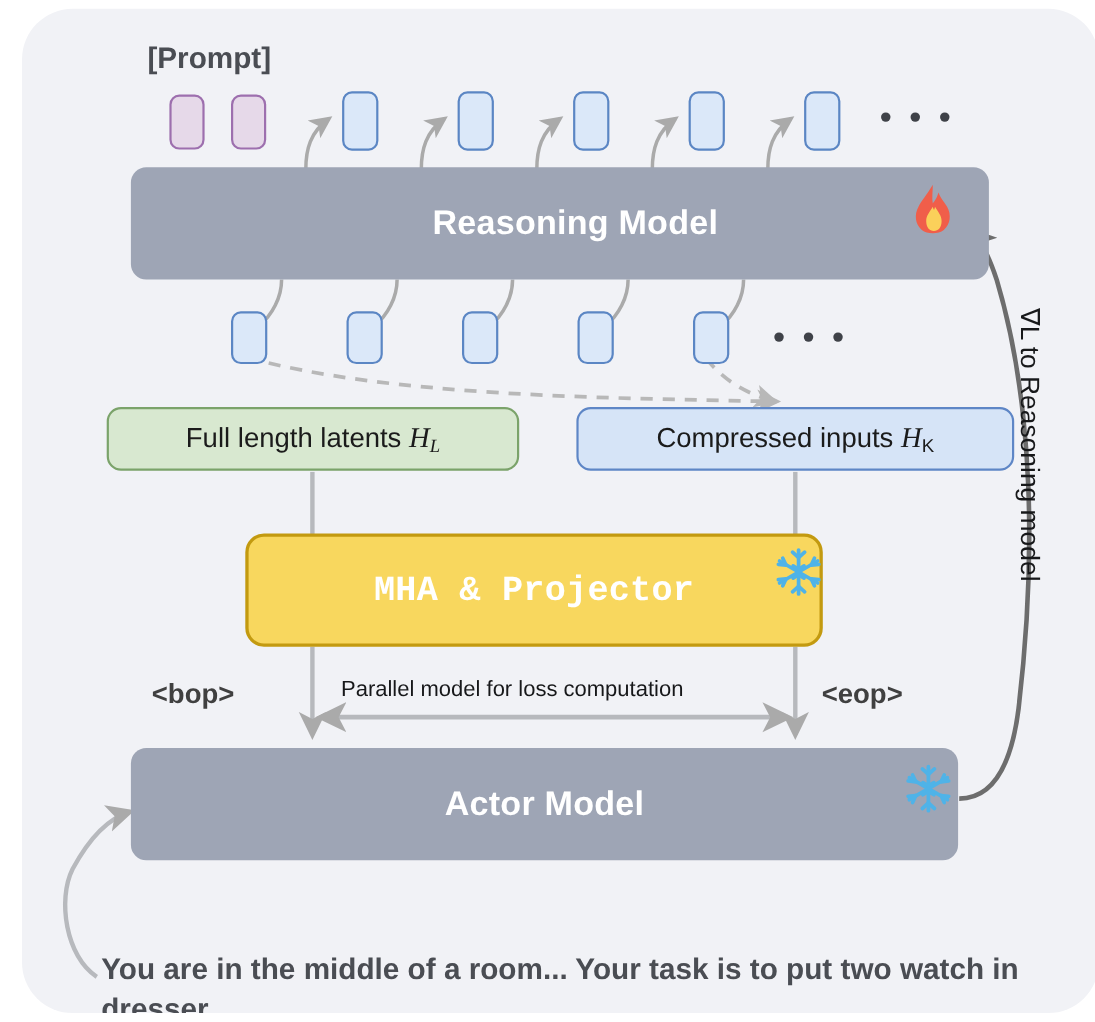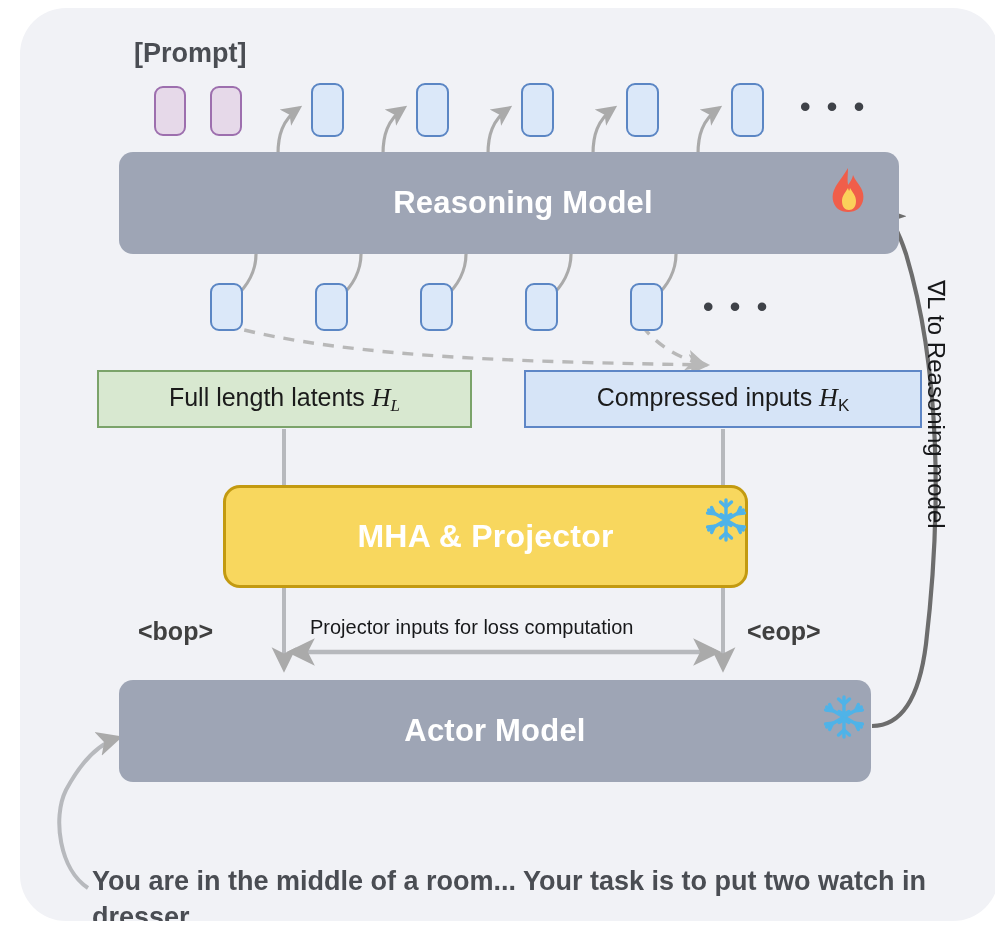--- a/index.html
+++ b/index.html
@@ -14,21 +14,21 @@
   .model-box{position:absolute;background:#9ea5b5;border-radius:14px;
              display:flex;align-items:center;justify-content:center;}
   .model-label{color:#ffffff;font-weight:bold;font-size:31px;letter-spacing:.2px;}
 
   
   .chip{position:absolute;border-radius:9px;box-sizing:border-box;}
   .chip.blue{background:#dbe8f9;border:2.6px solid #5b86c4;}
   .chip.purple{background:#e6d9e9;border:2.6px solid #9d6fae;}
 
   
-  .latent{position:absolute;box-sizing:border-box;border-radius:0;
+  .latent{position:absolute;box-sizing:border-box;border-radius:13px;
           display:flex;align-items:center;justify-content:center;
           font-size:25px;color:#1b1b1b;}
   .latent.green{background:#d8e8d0;border:2.6px solid #7ba36a;}
   .latent.blue{background:#d6e4f7;border:2.6px solid #5e86c6;}
   .latent .sub{font-size:17px;vertical-align:-5px;}
   .latent i{font-family:"Liberation Serif","DejaVu Serif",serif;font-style:italic;
             font-size:26px;}
 
   
   #mha-box{position:absolute;background:#f8d75e;border:3.4px solid #c39a10;
@@ -148,21 +148,21 @@
     </span>
   </div>
 
   <div class="latent blue" style="left:504px;top:362px;width:398px;height:58px;">
     <span>
       <span>Compressed inputs</span>
       <i>H</i><span class="sub">K</span>
     </span>
   </div>
 
-  <div id="mha-box" style="left:203px;top:477px;width:525px;height:103px;">
+  <div id="mha-box" style="left:203px;top:477px;width:525px;height:103px;font-family:Liberation Mono, monospace;">
     <span class="model-label">MHA &amp; Projector</span>
   </div>
   <svg class="icon" style="left:683px;top:489px;" width="46" height="46" viewBox="0 0 46 46">
     <g stroke="#4fb3e8" stroke-width="3.4" stroke-linecap="round" fill="none">
       <path d="M23 3 L23 43"></path>
       <path d="M5.7 13 L40.3 33"></path>
       <path d="M5.7 33 L40.3 13"></path>
       <path d="M23 10 L17.5 5 M23 10 L28.5 5"></path>
       <path d="M23 36 L17.5 41 M23 36 L28.5 41"></path>
       <path d="M11.5 16.7 L4.6 16 M11.5 16.7 L8.6 10.5"></path>
@@ -170,21 +170,21 @@
       <path d="M11.5 29.3 L4.6 30 M11.5 29.3 L8.6 35.5"></path>
       <path d="M34.5 16.7 L41.4 16 M34.5 16.7 L37.4 10.5"></path>
       <path d="M23 20.5 L18 17.5 M23 20.5 L28 17.5"></path>
       <path d="M23 25.5 L18 28.5 M23 25.5 L28 28.5"></path>
     </g>
   </svg>
 
   <div class="plain tag" style="left:118px;top:609px;">&lt;bop&gt;</div>
   <div class="plain tag" style="left:727px;top:609px;text-align:right;">&lt;eop&gt;</div>
 
-  <div class="plain" id="parallel-label" style="left:290px;top:608px;">Projector inputs for loss computation</div>
+  <div class="plain" id="parallel-label" style="left:290px;top:608px;">Parallel model for loss computation</div>
 
   <div class="model-box" id="actor-model" style="left:99px;top:672px;width:752px;height:102px;">
     <span class="model-label">Actor Model</span>
   </div>
   <svg class="icon" style="left:801px;top:686px;" width="46" height="46" viewBox="0 0 46 46">
     <g stroke="#4fb3e8" stroke-width="3.4" stroke-linecap="round" fill="none">
       <path d="M23 3 L23 43"></path>
       <path d="M5.7 13 L40.3 33"></path>
       <path d="M5.7 33 L40.3 13"></path>
       <path d="M23 10 L17.5 5 M23 10 L28.5 5"></path>

